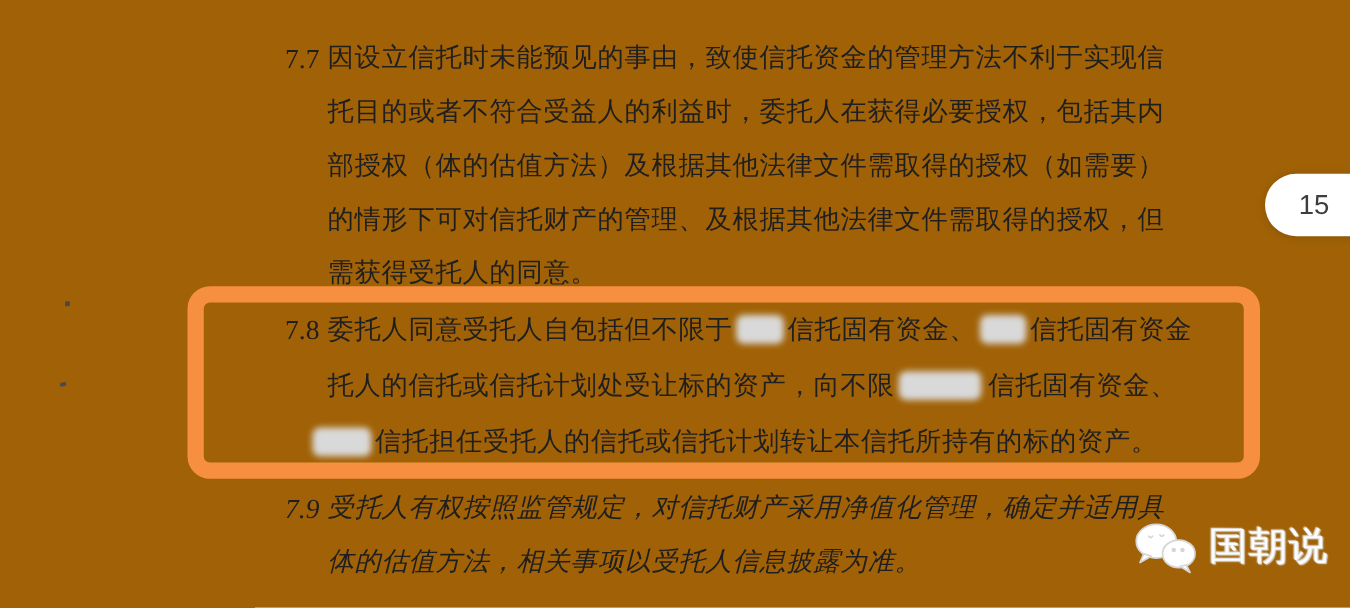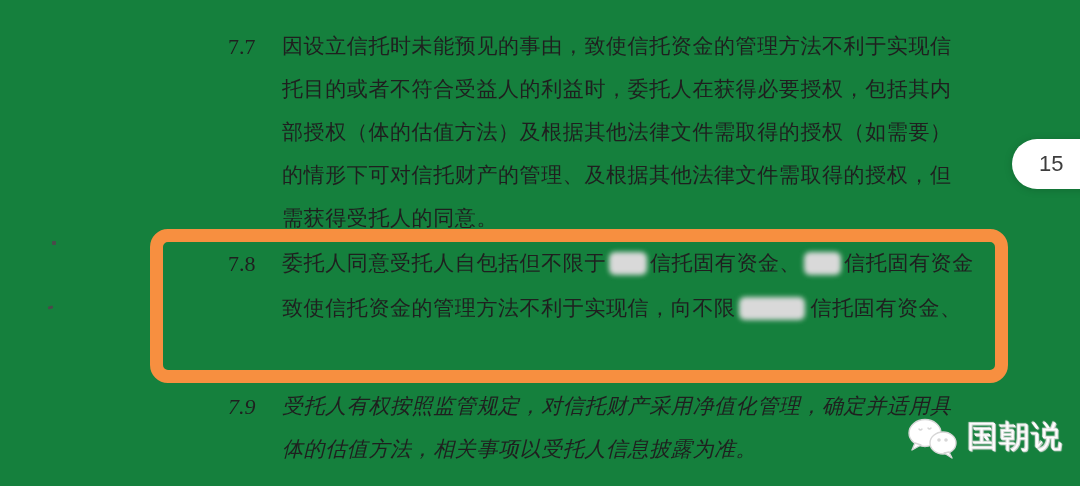--- a/index.html
+++ b/index.html
@@ -1,31 +1,31 @@
 <!DOCTYPE html>
 <html><head>
 <meta charset="utf-8">
 <style>
   html,body{margin:0;padding:0;}
   .stage{
     position:relative;
     width:1080px;height:486px;
-    background:#15803d;
+    background:#a16207;
     overflow:hidden;
     font-family:"Liberation Serif","DejaVu Serif",serif;
     color:#1f1f1f;
   }
   
   .section{position:absolute;left:228px;width:790px;}
   .sec-num{
     position:absolute;left:0;top:0;
     font-size:22px;
     color:#1f1f1f;
   }
-  .sec-body{margin-left:54px;}
+  .sec-body{margin-left:34px;}
   .line{white-space:nowrap;font-size:21px;letter-spacing:0.6px;}
   .lh43 .line{line-height:43px;height:43px;}
   .lh43 .sec-num{line-height:43px;}
   .lh45 .line{line-height:45px;height:45px;}
   .lh45 .sec-num{line-height:45px;}
   
   .redact{
     display:inline-block;
     height:23px;
     background:#d9d9d9;
@@ -94,21 +94,22 @@
       <div class="line">部授权（体的估值方法）及根据其他法律文件需取得的授权（如需要）</div>
       <div class="line">的情形下可对信托财产的管理、及根据其他法律文件需取得的授权，但</div>
       <div class="line">需获得受托人的同意。</div>
     </div>
   </div>
 
   <div class="section lh45" style="top:241px;">
     <span class="sec-num">7.8</span>
     <div class="sec-body">
       <div class="line"><span>委托人同意受托人自包括但不限于</span><span class="redact rw-a"></span><span>信托固有资金、</span><span class="redact rw-b"></span><span>信托固有资金</span></div>
-      <div class="line"><span>致使信托资金的管理方法不利于实现信，向不限</span><span class="redact rw-c"></span><span>信托固有资金、</span></div>
+      <div class="line"><span>托人的信托或信托计划处受让标的资产，向不限</span><span class="redact rw-c"></span><span>信托固有资金、</span></div>
+      <div class="line"><span class="redact rw-d"></span><span>信托担任受托人的信托或信托计划转让本信托所持有的标的资产。</span></div>
     </div>
   </div>
 
   <div class="section lh43" style="top:385px;font-style:italic;">
     <span class="sec-num">7.9</span>
     <div class="sec-body">
       <div class="line">受托人有权按照监管规定，对信托财产采用净值化管理，确定并适用具</div>
       <div class="line">体的估值方法，相关事项以受托人信息披露为准。</div>
     </div>
   </div>

